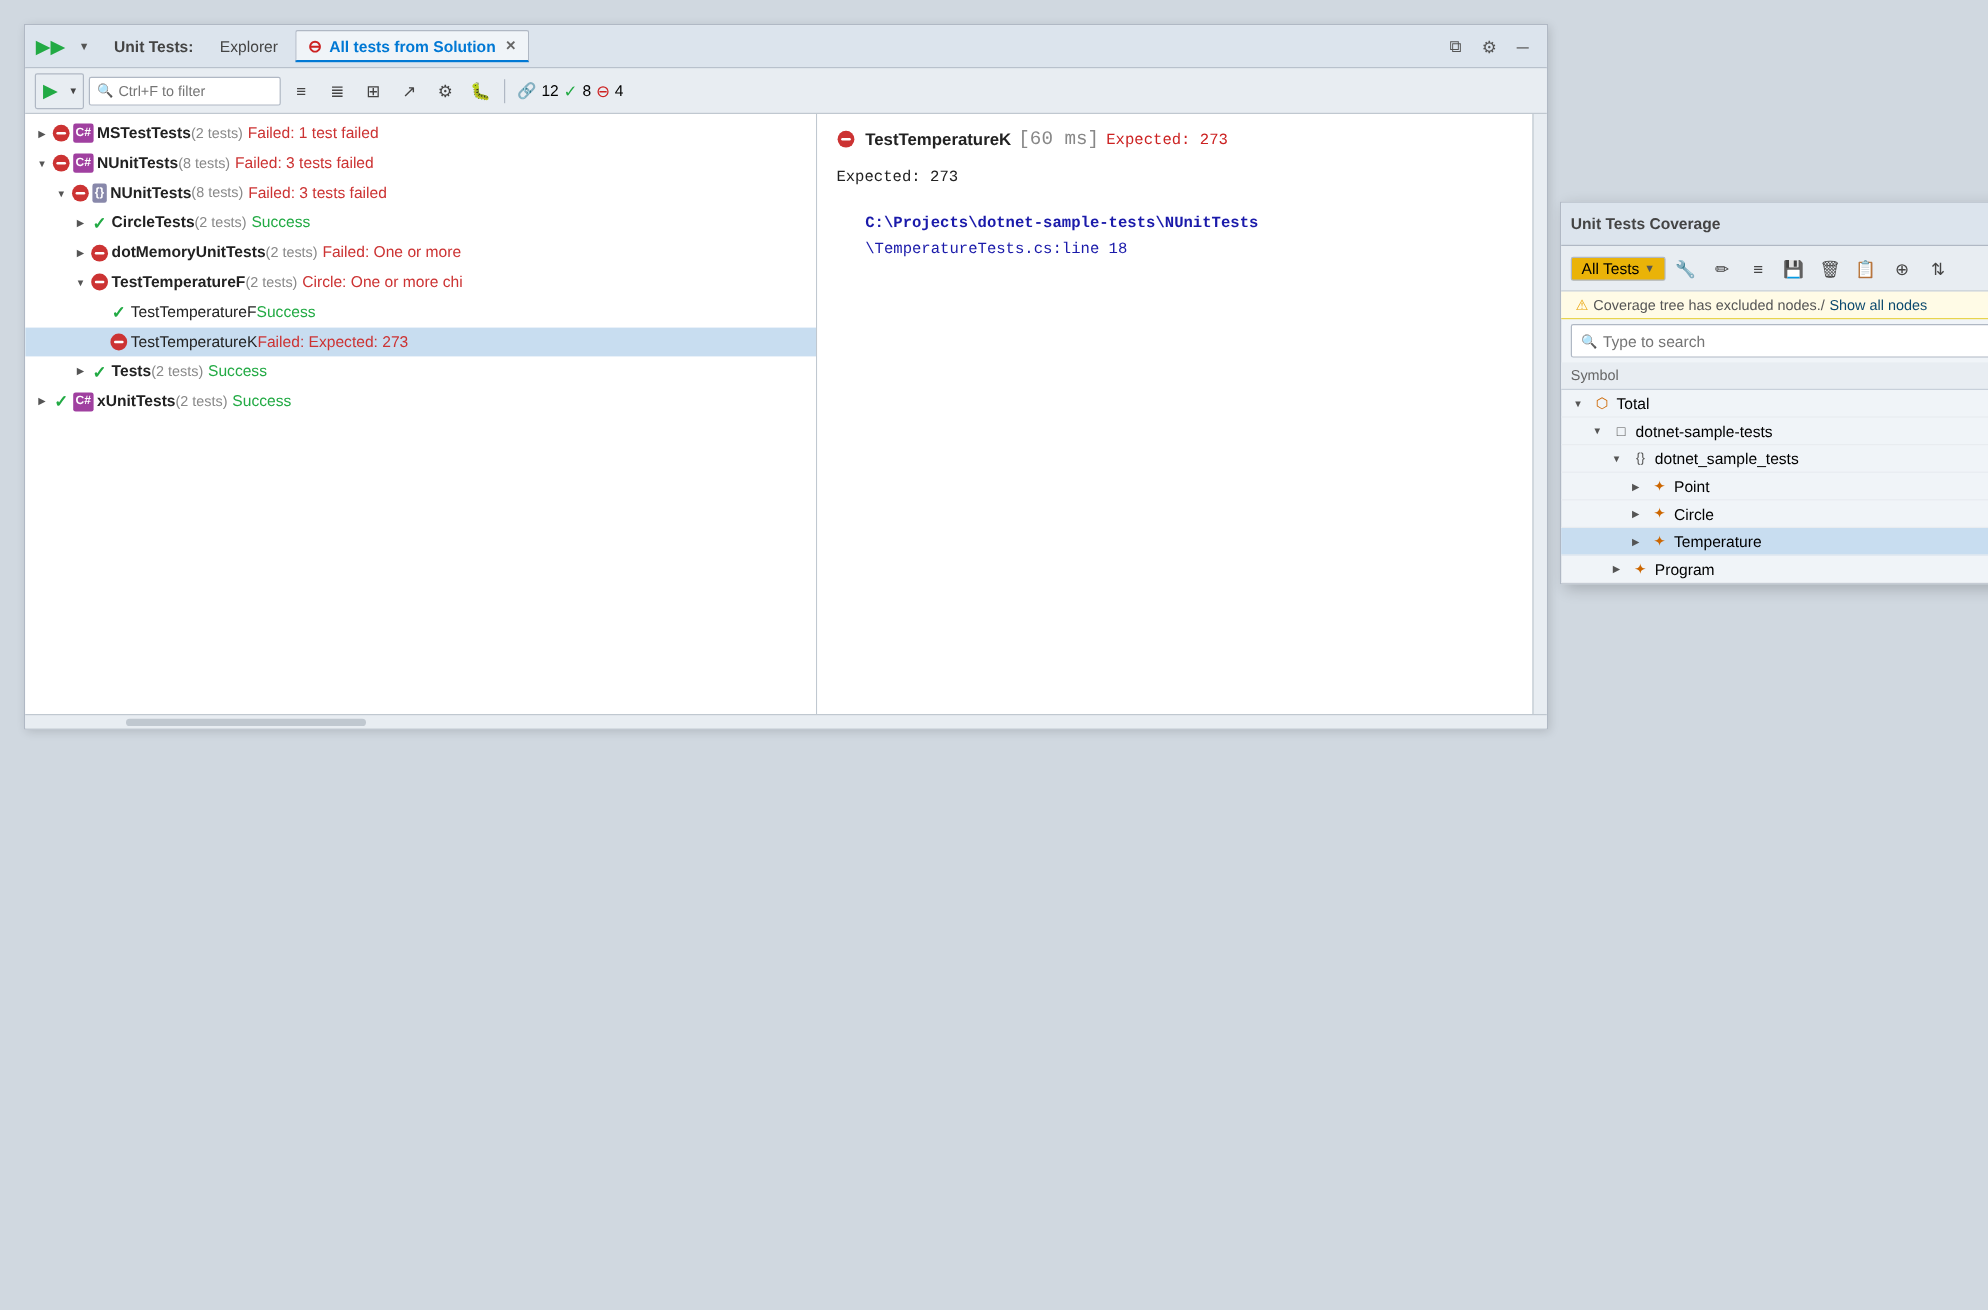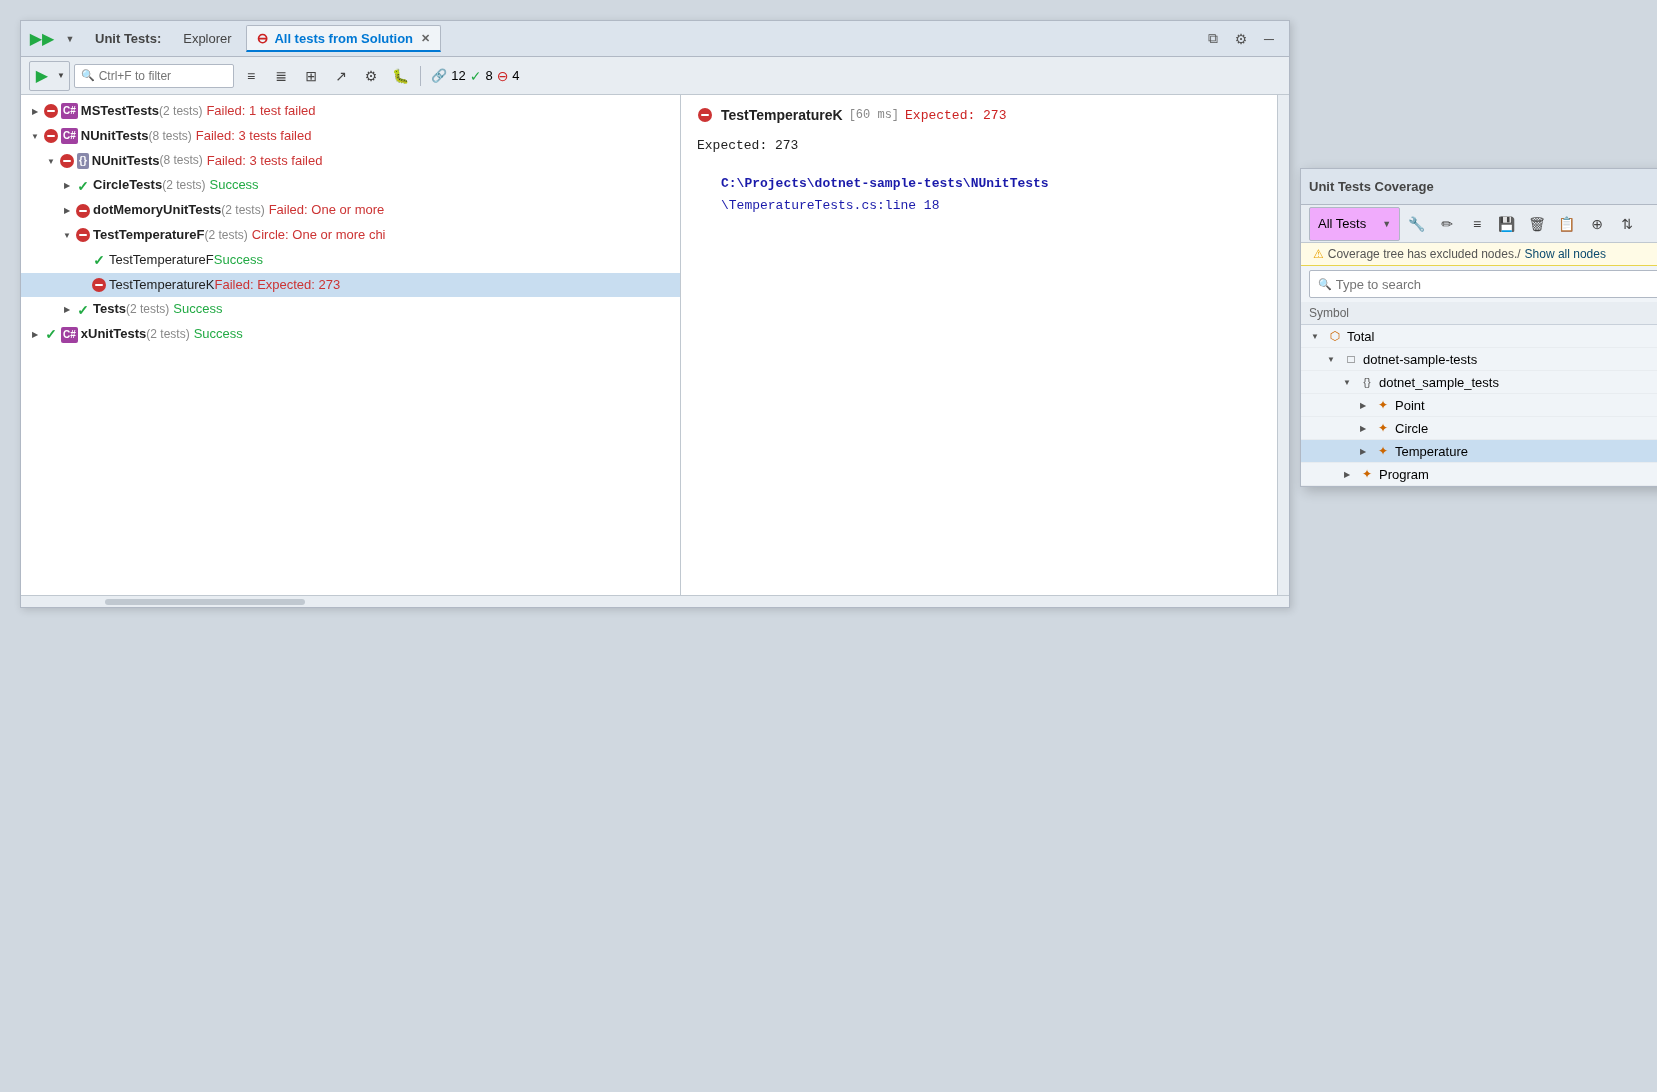--- a/index.html
+++ b/index.html
@@ -285,26 +285,26 @@
       display: flex;
       align-items: center;
       padding: 4px 8px;
       height: 38px;
       gap: 4px;
     }
 
     .dropdown-btn {
       display: flex;
       align-items: center;
-      gap: 16px;
-      background: #f0abfc;
+      gap: 4px;
+      background: #eab308;
       border: 1px solid #b0b8c4;
       border-radius: 2px;
       padding: 2px 8px;
-      height: 34px;
+      height: 20px;
       font-size: 13px;
       cursor: pointer;
     }
 
     .warning-bar {
       background: #fffbe6;
       border-bottom: 1px solid #e8d44d;
       padding: 4px 12px;
       font-size: 12px;
       color: #555;
@@ -570,21 +570,21 @@
         </div>
 
       </div>
 
       <div class="detail-panel">
         <div class="detail-header">
           <span class="status-icon">
               <span class="icon-fail"></span>
             </span>
           <span style="font-family:'Segoe UI',Arial,sans-serif;font-size:14px;font-weight:600;color:#222;">TestTemperatureK</span>
-          <span style="color:#888;font-size:12px;">[60 ms]</span>
+          <span style="color:#888;font-size:16px;">[60 ms]</span>
           <span style="color:#cc2222;font-size:13px;">Expected: 273</span>
         </div>
 
         <div class="detail-content">
           <div>Expected: 273</div>
           <div style="height:16px;"></div>
           <div style="padding-left:24px;font-weight:bold;">
             <span class="path-text">C:\Projects\dotnet-sample-tests\NUnitTests</span>
           </div>
           <div style="padding-left:24px;">

